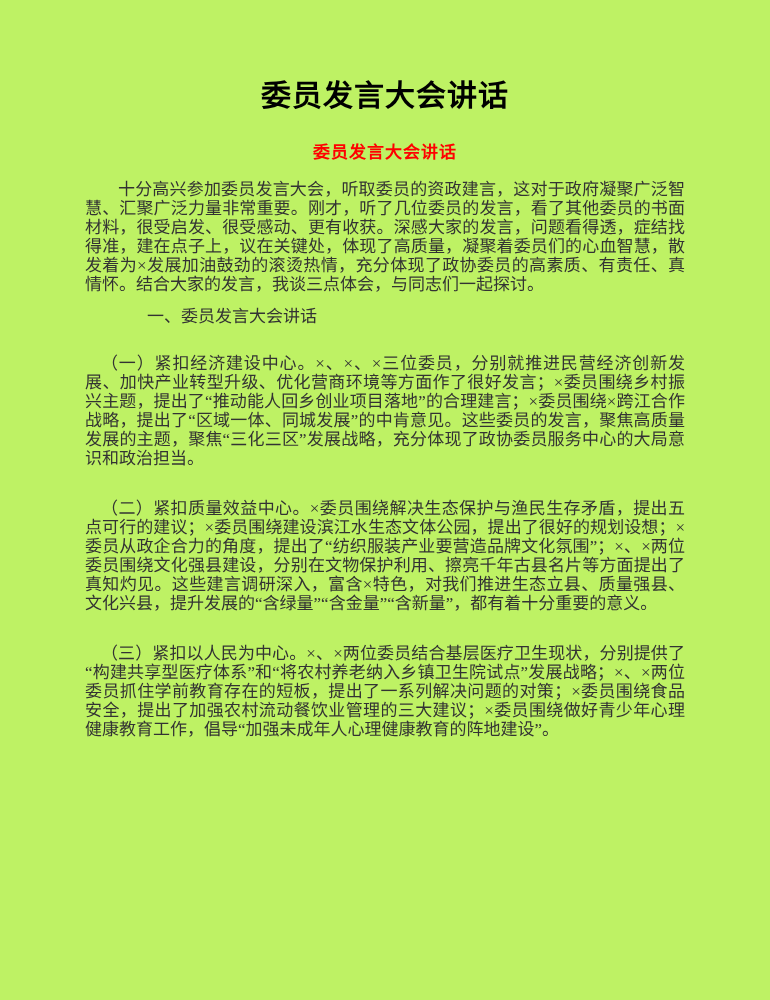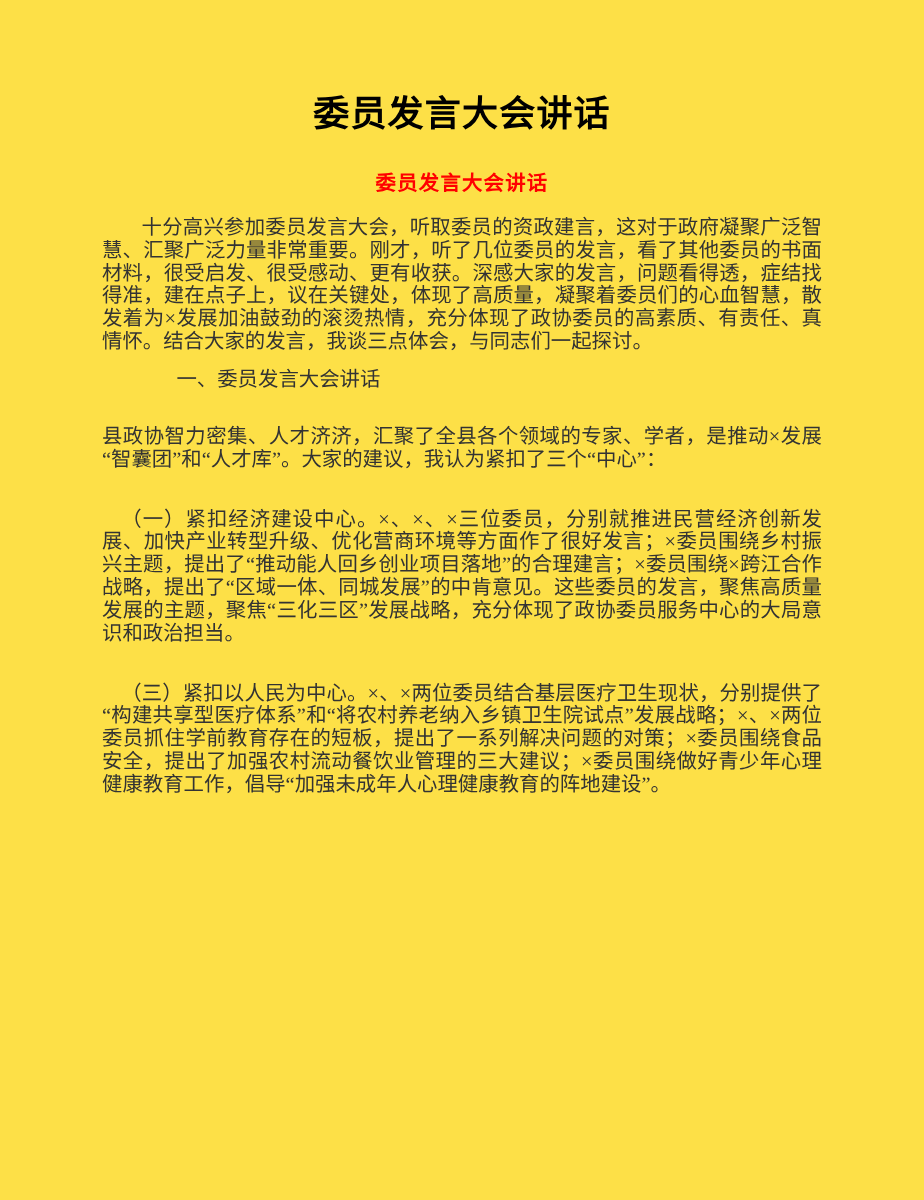--- a/index.html
+++ b/index.html
@@ -5,21 +5,21 @@
   html, body {
     margin: 0;
     padding: 0;
     background: #ffffff;
   }
   .page {
     position: relative;
     width: 770px;
     height: 1000px;
     box-sizing: border-box;
-    background: #fde047;
+    background: #bef264;
     padding: 76px 85px 0 85px;
     font-family: "Liberation Serif", "DejaVu Serif", serif;
     color: #333333;
     overflow: hidden;
   }
   .doc-title {
     margin: 0 0 26px 0;
     font-size: 30px;
     line-height: 40px;
     font-weight: 700;
@@ -71,20 +71,20 @@
 
   <h1 class="doc-title">委员发言大会讲话</h1>
 
   <h2 class="doc-subtitle">委员发言大会讲话</h2>
 
 
   <p class="para indent-2 para--tight">十分高兴参加委员发言大会，听取委员的资政建言，这对于政府凝聚广泛智慧、汇聚广泛力量非常重要。刚才，听了几位委员的发言，看了其他委员的书面材料，很受启发、很受感动、更有收获。深感大家的发言，问题看得透，症结找得准，建在点子上，议在关键处，体现了高质量，凝聚着委员们的心血智慧，散发着为×发展加油鼓劲的滚烫热情，充分体现了政协委员的高素质、有责任、真情怀。结合大家的发言，我谈三点体会，与同志们一起探讨。</p>
 
   <h3 class="section-heading">一、委员发言大会讲话</h3>
 
-  <p class="para flush">县政协智力密集、人才济济，汇聚了全县各个领域的专家、学者，是推动×发展“智囊团”和“人才库”。大家的建议，我认为紧扣了三个“中心”：</p>
 
   <p class="para indent-1">（一）紧扣经济建设中心。×、×、×三位委员，分别就推进民营经济创新发展、加快产业转型升级、优化营商环境等方面作了很好发言；×委员围绕乡村振兴主题，提出了“推动能人回乡创业项目落地”的合理建言；×委员围绕×跨江合作战略，提出了“区域一体、同城发展”的中肯意见。这些委员的发言，聚焦高质量发展的主题，聚焦“三化三区”发展战略，充分体现了政协委员服务中心的大局意识和政治担当。</p>
 
+  <p class="para indent-1">（二）紧扣质量效益中心。×委员围绕解决生态保护与渔民生存矛盾，提出五点可行的建议；×委员围绕建设滨江水生态文体公园，提出了很好的规划设想；×委员从政企合力的角度，提出了“纺织服装产业要营造品牌文化氛围”；×、×两位委员围绕文化强县建设，分别在文物保护利用、擦亮千年古县名片等方面提出了真知灼见。这些建言调研深入，富含×特色，对我们推进生态立县、质量强县、文化兴县，提升发展的“含绿量”“含金量”“含新量”，都有着十分重要的意义。</p>
 
   <p class="para indent-1">（三）紧扣以人民为中心。×、×两位委员结合基层医疗卫生现状，分别提供了“构建共享型医疗体系”和“将农村养老纳入乡镇卫生院试点”发展战略；×、×两位委员抓住学前教育存在的短板，提出了一系列解决问题的对策；×委员围绕食品安全，提出了加强农村流动餐饮业管理的三大建议；×委员围绕做好青少年心理健康教育工作，倡导“加强未成年人心理健康教育的阵地建设”。</p>
 
 </div>
 
 </body></html>

